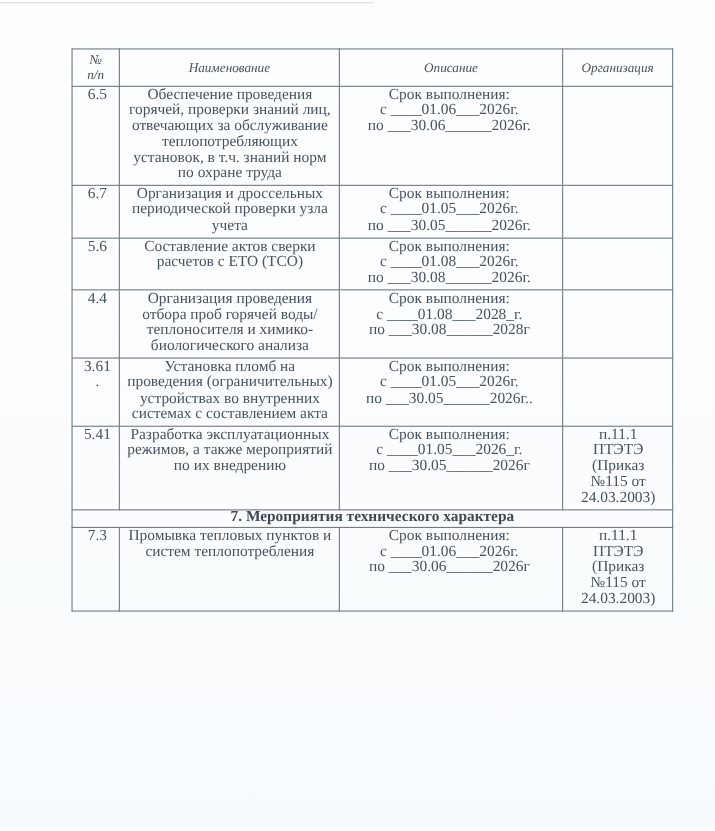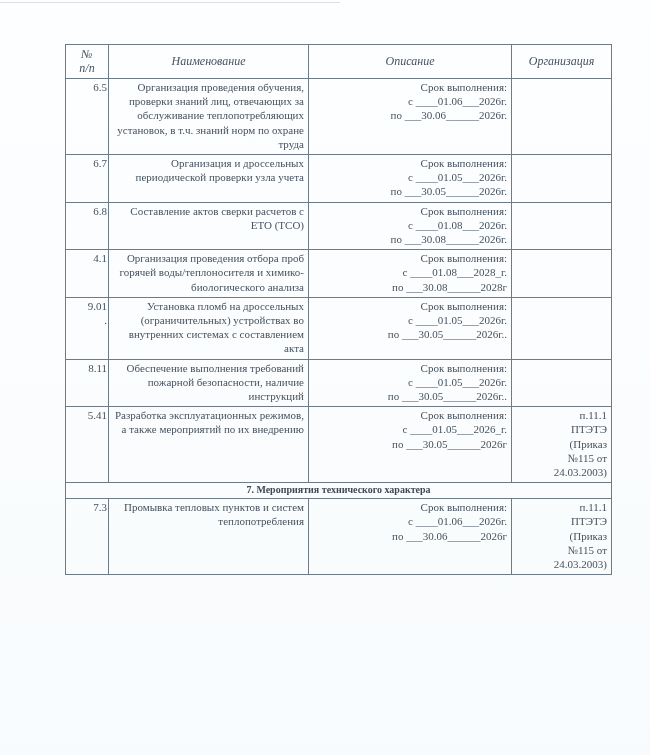--- a/index.html
+++ b/index.html
@@ -22,43 +22,43 @@
   }
   table.doc {
     position: absolute; left: 65px; top: 44px;
     width: 546px;
     border-collapse: collapse;
     table-layout: fixed;
   }
   .doc th, .doc td {
     border: 1px solid #6e7a86;
     vertical-align: top;
-    font-size: 11px;
+    font-size: 14px;
     line-height: 14.2px;
     padding: 1px 4px 3px 5px;
     white-space: pre-line;
-    text-align: right;
+    text-align: center;
     font-weight: normal;
     color: #46525e;
     overflow: hidden;
   }
   .doc th {
     font-style: italic;
     text-align: center;
     font-size: 12px;
     line-height: 14px;
     padding: 2px 2px 3px 2px;
     height: 28px;
     vertical-align: middle;
   }
   .doc td.num { padding-left: 4px; padding-right: 1px; }
   .doc tr.section-row td {
     text-align: center;
     font-weight: bold;
-    font-size: 10px;
+    font-size: 14px;
     line-height: 13px;
     padding: 0 0 2px 0;
     color: #3d4954;
     white-space: normal;
   }
   .doc td.desc { padding-left: 1px; }
   .doc td.note { padding-left: 5px; }
 </style>
 </head>
 <body>
@@ -78,73 +78,65 @@
         <tr>
       <th>№
 п/п</th>
       <th>Наименование</th>
       <th>Описание</th>
       <th>Организация</th>
     </tr>
 
     <tr>
       <td class="num">6.5</td>
-      <td>Организация проведения обучения, проверки знаний лиц, отвечающих за обслуживание теплопотребляющих установок, в т.ч. знаний норм по охране труда</td>
+      <td>Обеспечение проведения горячей, проверки знаний лиц, отвечающих за обслуживание теплопотребляющих установок, в т.ч. знаний норм по охране труда</td>
       <td class="desc">Срок выполнения:
 с ____01.06___2026г.
 по ___30.06______2026г.</td>
       <td class="note"></td>
     </tr>
 
 
     <tr>
       <td class="num">6.7</td>
       <td>Организация и дроссельных периодической проверки узла учета</td>
       <td class="desc">Срок выполнения:
 с ____01.05___2026г.
 по ___30.05______2026г.</td>
       <td class="note"></td>
     </tr>
 
     <tr>
-      <td class="num">6.8</td>
+      <td class="num">5.6</td>
       <td>Составление актов сверки расчетов с ЕТО (ТСО)</td>
       <td class="desc">Срок выполнения:
 с ____01.08___2026г.
 по ___30.08______2026г.</td>
       <td class="note"></td>
     </tr>
 
     <tr>
-      <td class="num">4.1</td>
+      <td class="num">4.4</td>
       <td>Организация проведения отбора проб горячей воды/теплоносителя и химико-биологического анализа</td>
       <td class="desc">Срок выполнения:
 с ____01.08___2028_г.
 по ___30.08______2028г</td>
       <td class="note"></td>
     </tr>
 
     <tr>
-      <td class="num">9.01
+      <td class="num">3.61
 .</td>
-      <td>Установка пломб на дроссельных (ограничительных) устройствах во внутренних системах с составлением акта</td>
+      <td>Установка пломб на проведения (ограничительных) устройствах во внутренних системах с составлением акта</td>
       <td class="desc">Срок выполнения:
 с ____01.05___2026г.
 по ___30.05______2026г..</td>
       <td class="note"></td>
     </tr>
 
-    <tr>
-      <td class="num">8.11</td>
-      <td>Обеспечение выполнения требований пожарной безопасности, наличие инструкций</td>
-      <td class="desc">Срок выполнения:
-с ____01.05___2026г.
-по ___30.05______2026г..</td>
-      <td class="note"></td>
-    </tr>
 
     <tr>
       <td class="num">5.41</td>
       <td>Разработка эксплуатационных режимов, а также мероприятий по их внедрению</td>
       <td class="desc">Срок выполнения:
 с ____01.05___2026_г.
 по ___30.05______2026г</td>
       <td class="note">п.11.1
 ПТЭТЭ
 (Приказ

